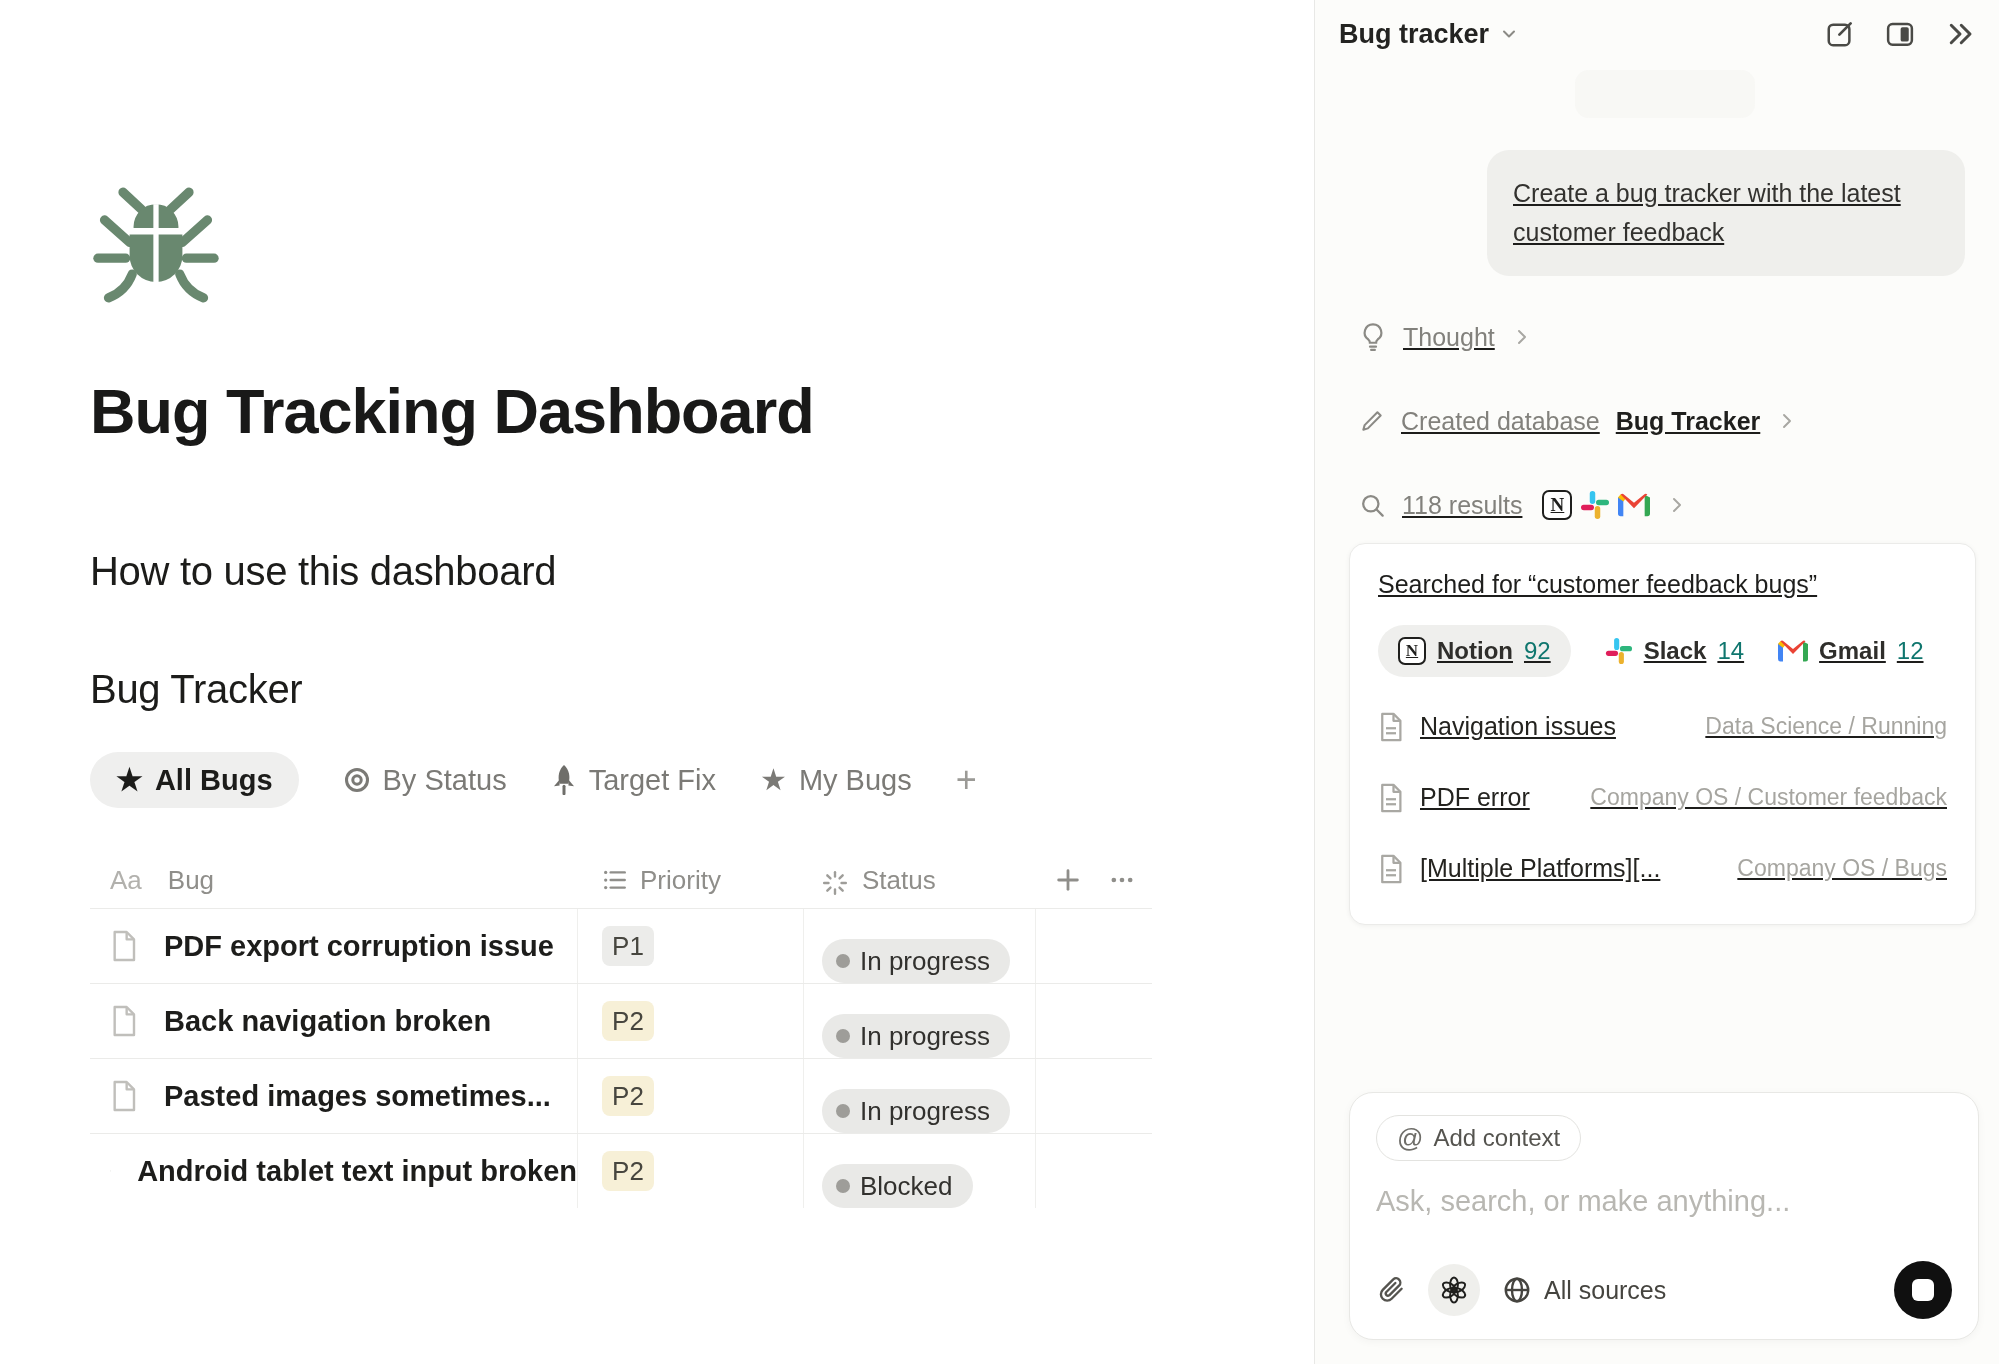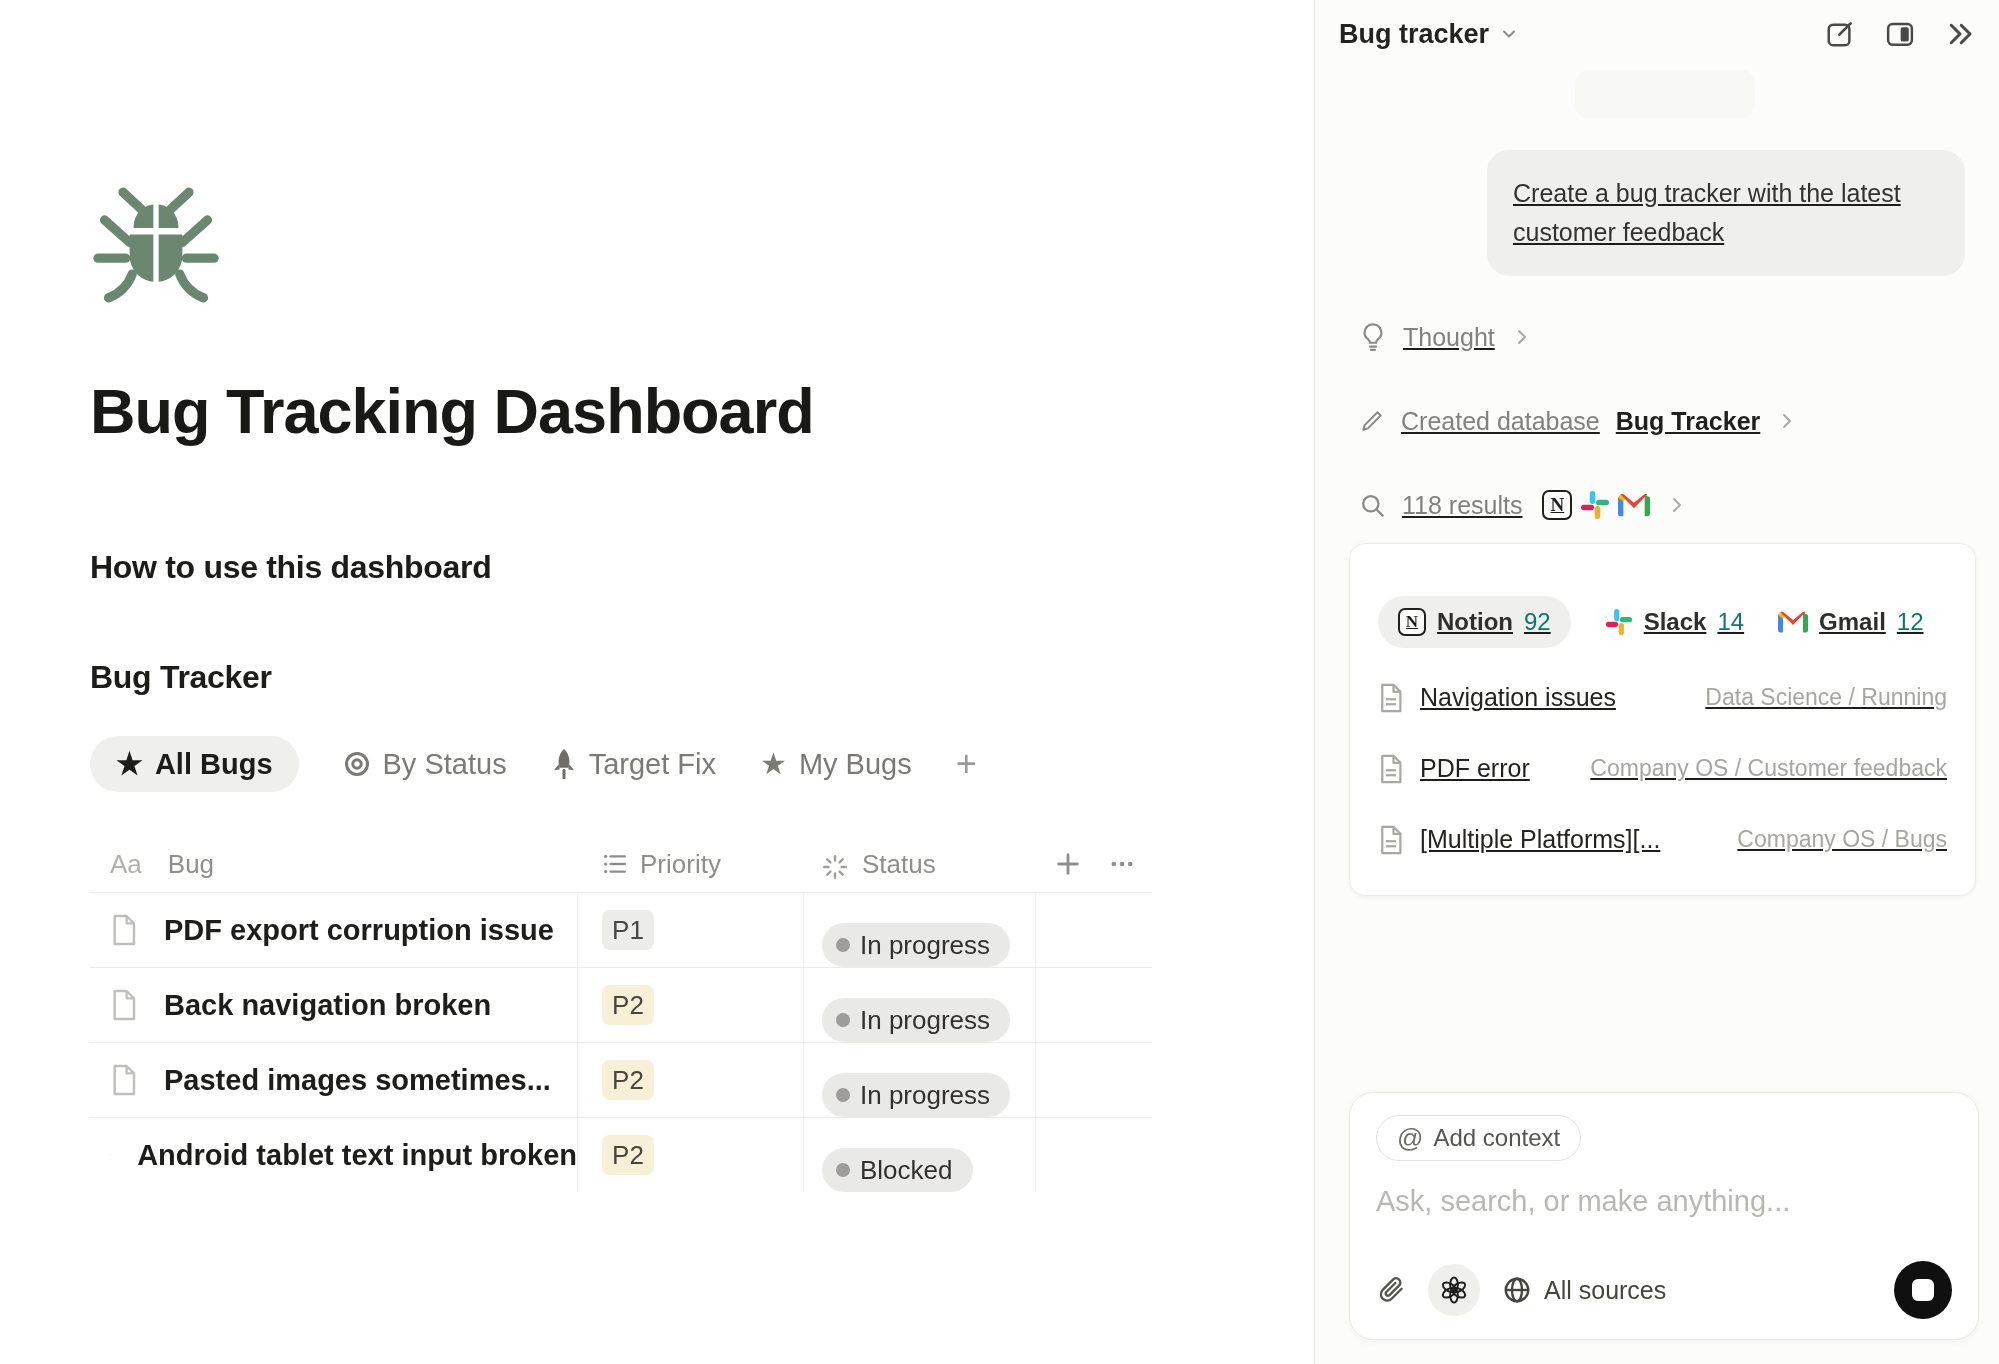--- a/index.html
+++ b/index.html
@@ -5,21 +5,21 @@
   * { margin:0; padding:0; box-sizing:border-box; }
   html,body { width:1999px; height:1364px; overflow:hidden; background:#fff;
     font-family:"Liberation Sans", sans-serif; color:#1d1d1b; }
   .app { display:flex; width:1999px; height:1364px; }
 
   
   .doc { width:1314px; height:100%; background:#fff; overflow:hidden; }
   .doc-inner { padding:0 60px 0 90px; }
   .page-icon { margin-top:183px; width:132px; height:132px; }
   h1.page-title { margin-top:56px; font-size:63px; font-weight:700; letter-spacing:-1px; color:#191918; }
-  h2.sec { font-size:32px; font-weight:700; letter-spacing:-0.3px; color:#1c1c1a; }
+  h2.sec { font-size:40px; font-weight:400; letter-spacing:-0.3px; color:#1c1c1a; }
   .howto-heading { margin-top:102px; }
   ul.howto { margin-top:30px; padding-left:40px; list-style:disc; }
   ul.howto li { font-size:30px; line-height:36px; margin-bottom:30px; color:#232321; }
   .tracker-heading { margin-top:73px; }
 
   .views { margin-top:40px; display:flex; align-items:center; height:56px; gap:44px; }
   .view { display:flex; align-items:center; gap:12px; font-size:29px; font-weight:500;
     color:#7b7a76; cursor:pointer; white-space:nowrap; }
   .view.active { background:#efefee; border-radius:28px; padding:0 26px; height:56px;
     color:#1c1c1a; font-weight:600; }
@@ -406,20 +406,21 @@
           </span>
           <span class="chev">
             <svg width="18" height="18" viewBox="0 0 24 24">
                 <path d="M8 4 l8 8 -8 8" fill="none" stroke="#a8a7a2" stroke-width="2.6" stroke-linecap="round" stroke-linejoin="round"></path>
               </svg>
           </span>
         </div>
       </div>
 
       <div class="search-card">
+        <div class="sc-title">Searched for “customer feedback bugs”</div>
 
         <div class="sc-tabs">
           <div class="sc-tab active">
             <span class="ncard" style="width:28px;height:28px;font-size:17px;">N</span>
             <span>Notion</span>
             <span class="sc-count">92</span>
           </div>
           <div class="sc-tab">
             <svg width="28" height="28" viewBox="0 0 24 24">
               <g stroke-linecap="round">

